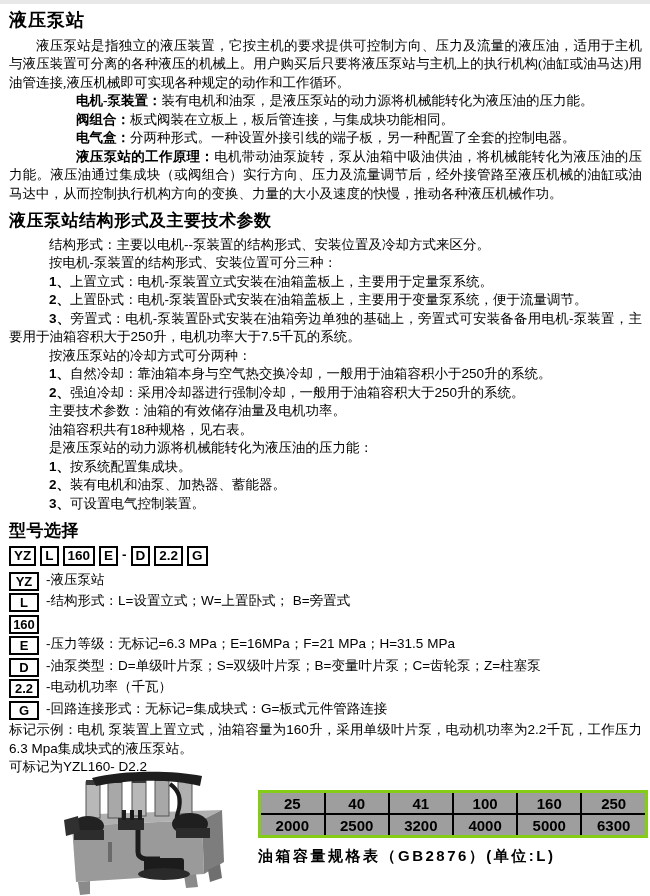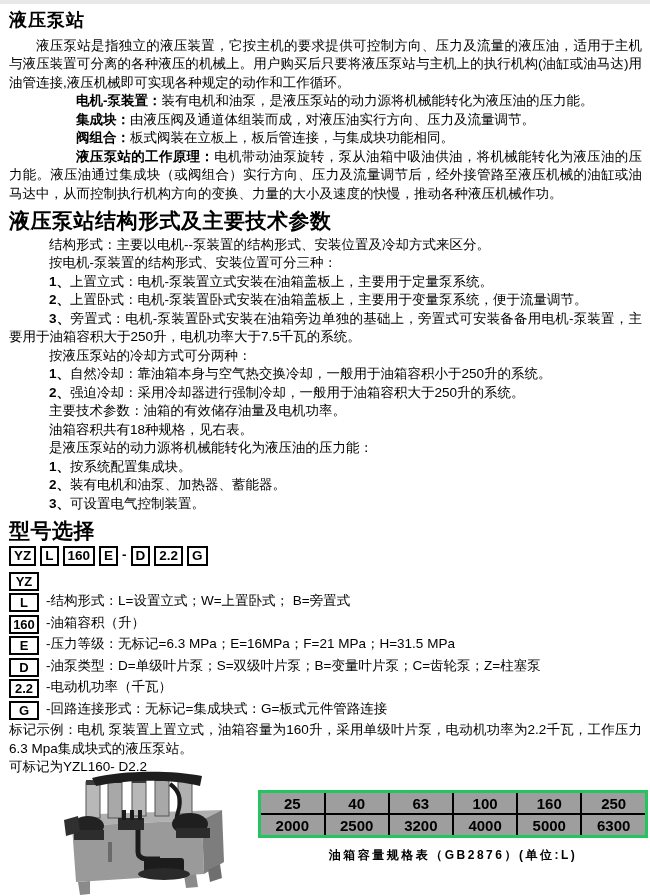--- a/index.html
+++ b/index.html
@@ -4,53 +4,53 @@
 <style>
   html,body{margin:0;padding:0;background:#e8e8e8;}
   .page{
     width:650px;height:896px;background:#ffffff;position:relative;
     font-family:"Liberation Sans","DejaVu Sans",sans-serif;
     color:#000000;overflow:hidden;margin:4px auto;
   }
   .content{padding:5px 8px 0 9px;font-size:13.5px;line-height:18.5px;text-align:justify;}
   .doc-title{font-size:18px;font-weight:bold;margin:2px 0 7px 0;letter-spacing:1px;}
   .content p{margin:0;}
-  .indent{text-indent:2em;}
+  .indent{text-indent:2em;font-family:Liberation Serif, serif;}
   .bold{font-weight:bold;padding-left:40px;}
-  .sec-heading{font-size:21px;font-weight:bold;margin:9px 0 5px 0;letter-spacing:0.5px;}
+  .sec-heading{font-size:17px;font-weight:bold;margin:9px 0 5px 0;letter-spacing:0.5px;}
   .model-code{display:flex;align-items:center;gap:4px;margin:3px 0 5px 0;font-weight:bold;}
   .code-box{border:2px solid #000;padding:0 3px;font-size:13.5px;line-height:16px;display:inline-block;}
   .legend-row{display:flex;align-items:flex-start;gap:7px;margin:1.5px 0;}
   .legend-box{border:2px solid #000;font-weight:bold;font-size:13px;line-height:15px;
     min-width:22px;text-align:center;padding:0 2px;flex:0 0 auto;margin-top:1px;}
   .legend-desc{flex:1;}
   .bottom-block{position:absolute;left:0;top:762px;width:650px;height:134px;}
   .photo-wrap{position:absolute;left:52px;top:4px;width:178px;height:126px;}
   .table-wrap{position:absolute;left:258px;top:24px;width:390px;}
-  table.spec{border-collapse:collapse;width:100%;border:3px solid #22c55e;}
+  table.spec{border-collapse:collapse;width:100%;border:3px solid #84cc16;}
   table.spec td{
     border:2px solid #000;height:20px;text-align:center;
     font-weight:bold;font-size:15px;padding:0;background:#ffffff;
   }
   tr.gray-row td{background:#9e9e9e;}
-  .table-caption{margin-top:9px;text-align:center;font-size:12px;font-weight:bold;letter-spacing:2.5px;}
+  .table-caption{margin-top:9px;font-size:15px;font-weight:bold;letter-spacing:2.5px;}
 </style>
 </head>
 <body>
 
 <div class="page">
   <div class="content">
 
     <div class="doc-title">液压泵站</div>
 
     <p class="indent">液压泵站是指独立的液压装置，它按主机的要求提供可控制方向、压力及流量的液压油，适用于主机与液压装置可分离的各种液压的机械上。用户购买后只要将液压泵站与主机上的执行机构(油缸或油马达)用油管连接,液压机械即可实现各种规定的动作和工作循环。</p>
 
     <p class="indent"><span class="bold">电机-泵装置：</span><span>装有电机和油泵，是液压泵站的动力源将机械能转化为液压油的压力能。</span></p>
-    <p class="indent"><span class="bold">集成块：</span><span>由液压阀及通道体组装而成，对液压油实行方向、压力及流量调节。</span></p>
     <p class="indent"><span class="bold">阀组合：</span><span>板式阀装在立板上，板后管连接，与集成块功能相同。</span></p>
+    <p class="indent"><span class="bold">电气盒：</span><span>分两种形式。一种设置外接引线的端子板，另一种配置了全套的控制电器。</span></p>
     <p class="indent"><span class="bold">液压泵站的工作原理：</span><span>电机带动油泵旋转，泵从油箱中吸油供油，将机械能转化为液压油的压力能。液压油通过集成块（或阀组合）实行方向、压力及流量调节后，经外接管路至液压机械的油缸或油马达中，从而控制执行机构方向的变换、力量的大小及速度的快慢，推动各种液压机械作功。</span></p>
 
     <div class="sec-heading">液压泵站结构形式及主要技术参数</div>
 
     <p><span class="bold"></span><span>结构形式：主要以电机--泵装置的结构形式、安装位置及冷却方式来区分。</span></p>
     <p><span class="bold"></span><span>按电机-泵装置的结构形式、安装位置可分三种：</span></p>
     <p><span class="bold">1、</span><span>上置立式：电机-泵装置立式安装在油箱盖板上，主要用于定量泵系统。</span></p>
     <p><span class="bold">2、</span><span>上置卧式：电机-泵装置卧式安装在油箱盖板上，主要用于变量泵系统，便于流量调节。</span></p>
     <p><span class="bold">3、</span><span>旁置式：电机-泵装置卧式安装在油箱旁边单独的基础上，旁置式可安装备备用电机-泵装置，主要用于油箱容积大于250升，电机功率大于7.5千瓦的系统。</span></p>
     <p><span class="bold"></span><span>按液压泵站的冷却方式可分两种：</span></p>
@@ -71,28 +71,28 @@
       <span class="code-box">160</span>
       <span class="code-box">E</span>
       <span>-</span>
       <span class="code-box">D</span>
       <span class="code-box">2.2</span>
       <span class="code-box">G</span>
     </div>
 
     <div class="legend-row">
         <span class="legend-box">YZ</span>
+        <span class="legend-desc">-液压泵站</span>
       </div>
     <div class="legend-row">
         <span class="legend-box">L</span>
         <span class="legend-desc">-结构形式：L=设置立式；W=上置卧式； B=旁置式</span>
       </div>
     <div class="legend-row">
         <span class="legend-box">160</span>
-        <span class="legend-desc">-油箱容积（升）</span>
       </div>
     <div class="legend-row">
         <span class="legend-box">E</span>
         <span class="legend-desc">-压力等级：无标记=6.3 MPa；E=16MPa；F=21 MPa；H=31.5 MPa</span>
       </div>
     <div class="legend-row">
         <span class="legend-box">D</span>
         <span class="legend-desc">-油泵类型：D=单级叶片泵；S=双级叶片泵；B=变量叶片泵；C=齿轮泵；Z=柱塞泵</span>
       </div>
     <div class="legend-row">
@@ -158,21 +158,21 @@
         <rect x="56" y="72" width="4" height="20" fill="#6a6a6a"></rect>
       </svg>
     </div>
 
     <div class="table-wrap">
       <table class="spec">
         <tbody>
             <tr class="gray-row">
           <td>25</td>
           <td>40</td>
-          <td>63</td>
+          <td>41</td>
           <td>100</td>
           <td>160</td>
           <td>250</td>
         </tr>
         <tr class="gray-row">
           <td>2000</td>
           <td>2500</td>
           <td>3200</td>
           <td>4000</td>
           <td>5000</td>

